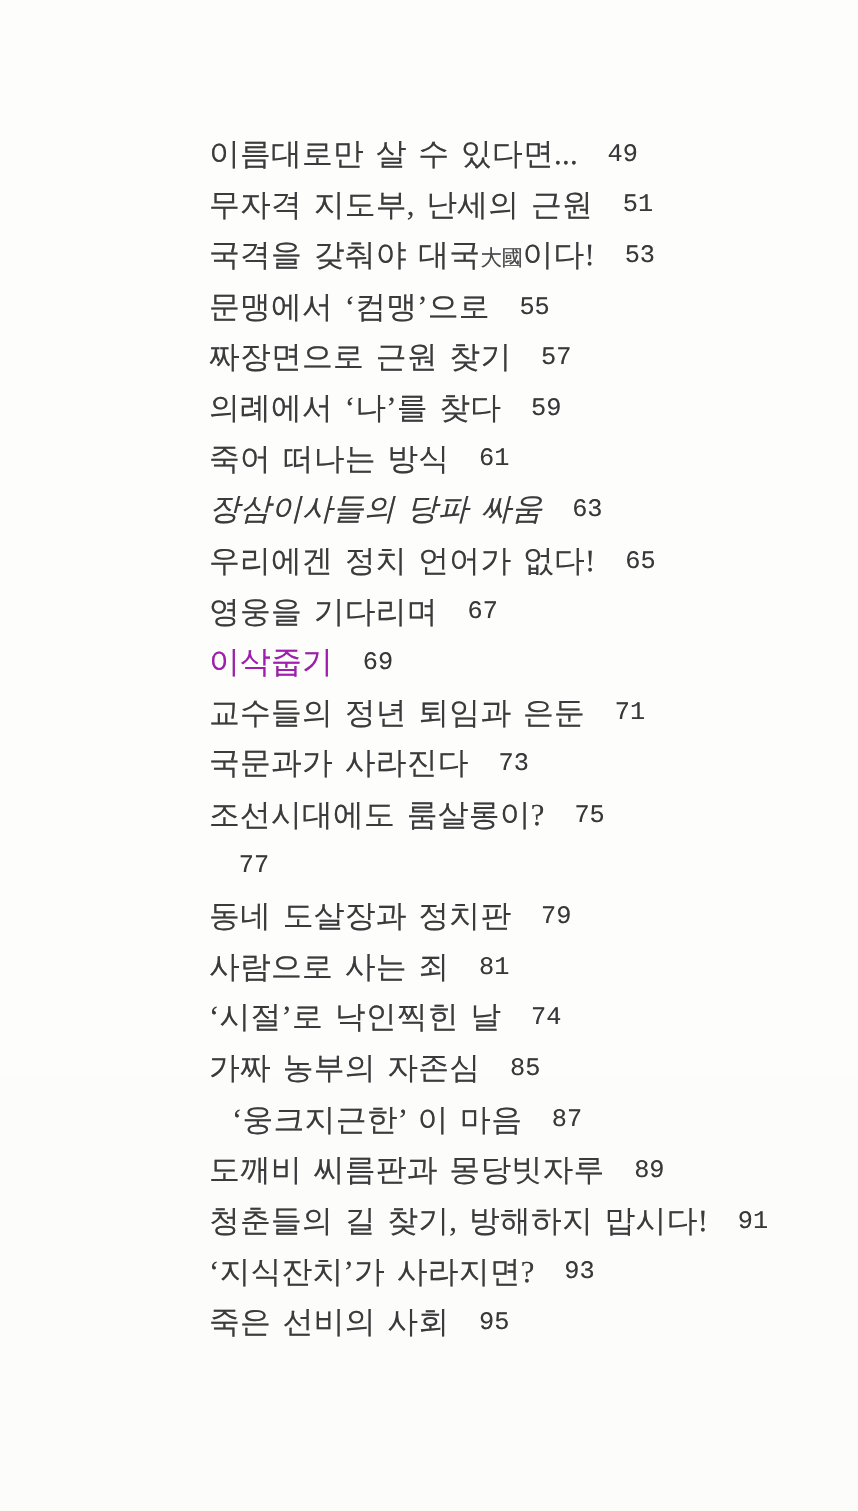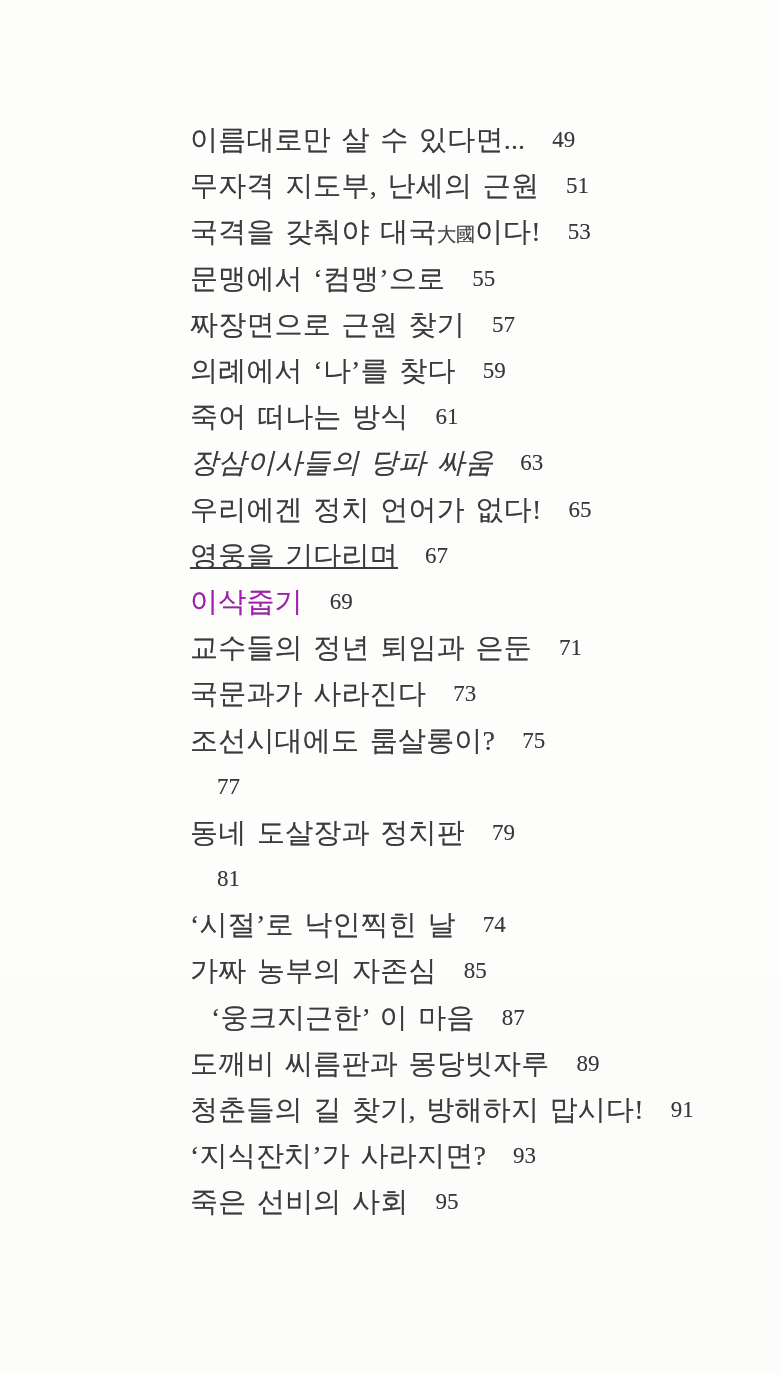--- a/index.html
+++ b/index.html
@@ -40,21 +40,21 @@
     word-spacing: 0.12em;
     text-shadow: 0 0 0.6px rgba(60,60,62,0.45);
   }
   .hanja {
     font-size: 0.7em;
     letter-spacing: -0.5px;
     color: #4a4a4c;
     filter: blur(0.3px);
   }
   .toc-page {
-    font-family: Liberation Serif, serif;
+    font-family: Liberation Mono, monospace;
     font-size: 23px;
     font-weight: 500;
     color: #38383a;
     margin-left: 27px;
     text-shadow: 0 0 0.5px rgba(60,60,62,0.4);
   }
 </style>
 </head>
 <body>
 
@@ -90,21 +90,21 @@
       </div>
       <div class="toc-row">
         <span class="toc-title" style="color: rgb(59, 59, 61); font-style: italic;">장삼이사들의 당파 싸움</span>
         <span class="toc-page">63</span>
       </div>
       <div class="toc-row">
         <span class="toc-title" style="color: rgb(59, 59, 61);">우리에겐 정치 언어가 없다!</span>
         <span class="toc-page">65</span>
       </div>
       <div class="toc-row">
-        <span class="toc-title" style="color: rgb(59, 59, 61); text-decoration: underline;">영웅을 기다리며</span>
+        <span class="toc-title" style="color: rgb(59, 59, 61);">영웅을 기다리며</span>
         <span class="toc-page">67</span>
       </div>
       <div class="toc-row">
         <span class="toc-title" style="color: #a21caf;">이삭줍기</span>
         <span class="toc-page">69</span>
       </div>
       <div class="toc-row">
         <span class="toc-title" style="color: rgb(59, 59, 61);">교수들의 정년 퇴임과 은둔</span>
         <span class="toc-page">71</span>
       </div>
@@ -117,20 +117,21 @@
         <span class="toc-page">75</span>
       </div>
       <div class="toc-row">
         <span class="toc-page">77</span>
       </div>
       <div class="toc-row">
         <span class="toc-title" style="color: rgb(59, 59, 61);">동네 도살장과 정치판</span>
         <span class="toc-page">79</span>
       </div>
       <div class="toc-row">
+        <span class="toc-title" style="color: rgb(59, 59, 61);">사람으로 사는 죄</span>
         <span class="toc-page">81</span>
       </div>
       <div class="toc-row">
         <span class="toc-title" style="color: rgb(59, 59, 61);">‘시절’로 낙인찍힌 날</span>
         <span class="toc-page">74</span>
       </div>
       <div class="toc-row">
         <span class="toc-title" style="color: rgb(59, 59, 61);">가짜 농부의 자존심</span>
         <span class="toc-page">85</span>
       </div>

